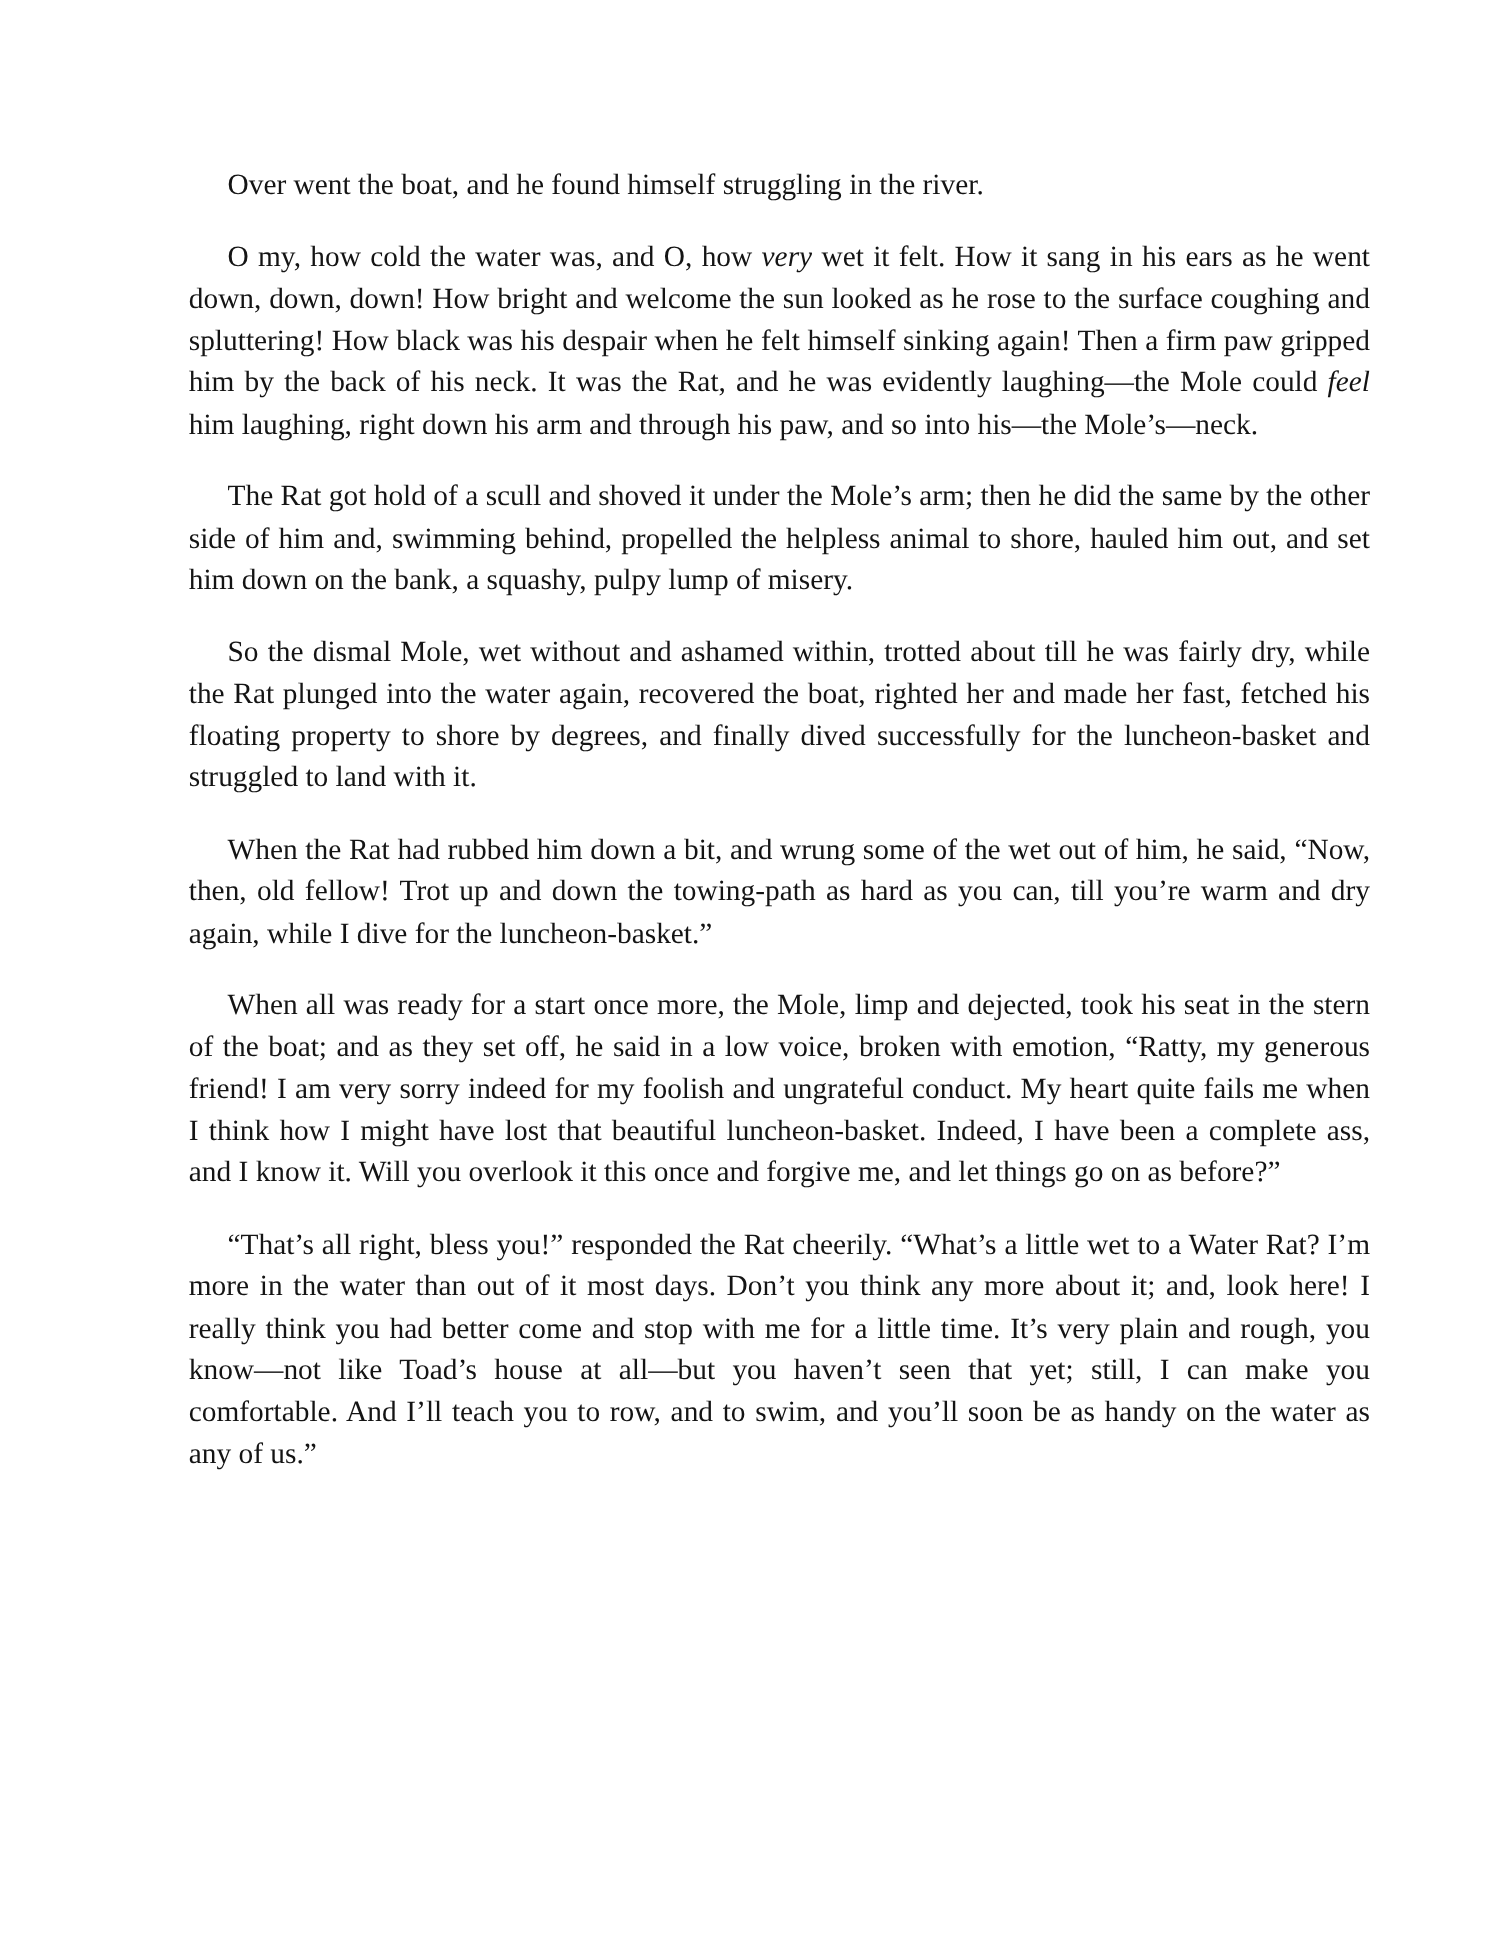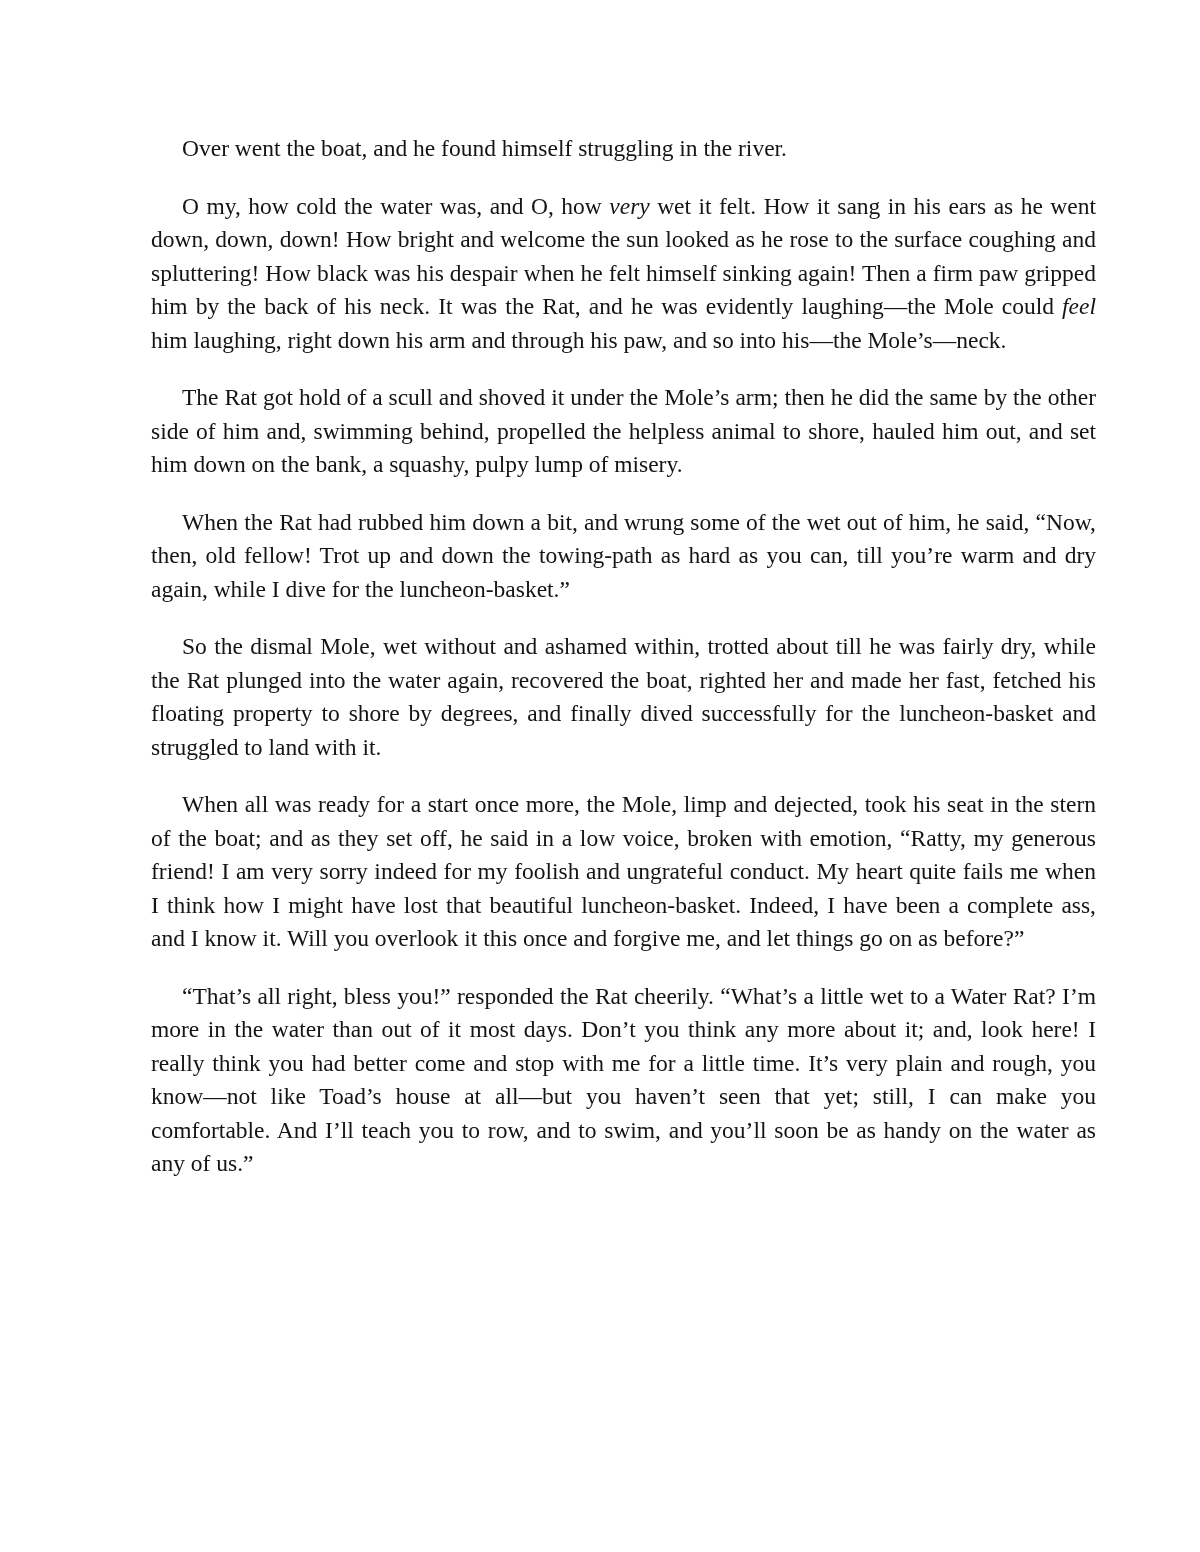--- a/index.html
+++ b/index.html
@@ -37,18 +37,18 @@
   }
 </style>
 </head>
 <body>
 
 <div class="page">
   <div class="page-text">
       <p><span>Over went the boat, and he found himself struggling in the river.</span></p>
       <p><span>O my, how cold the water was, and O, how </span><em>very</em><span> wet it felt. How it sang in his ears as he went down, down, down! How bright and welcome the sun looked as he rose to the surface coughing and spluttering! How black was his despair when he felt himself sinking again! Then a firm paw gripped him by the back of his neck. It was the Rat, and he was evidently laughing—the Mole could </span><em>feel</em><span> him laughing, right down his arm and through his paw, and so into his—the Mole’s—neck.</span></p>
       <p><span>The Rat got hold of a scull and shoved it under the Mole’s arm; then he did the same by the other side of him and, swimming behind, propelled the helpless animal to shore, hauled him out, and set him down on the bank, a squashy, pulpy lump of misery.</span></p>
+      <p><span>So the dismal Mole, wet without and ashamed within, trotted about till he was fairly dry, while the Rat plunged into the water again, recovered the boat, righted her and made her fast, fetched his floating property to shore by degrees, and finally dived successfully for the luncheon-basket and struggled to land with it.</span></p>
       <p><span>When the Rat had rubbed him down a bit, and wrung some of the wet out of him, he said, “Now, then, old fellow! Trot up and down the towing-path as hard as you can, till you’re warm and dry again, while I dive for the luncheon-basket.”</span></p>
-      <p><span>So the dismal Mole, wet without and ashamed within, trotted about till he was fairly dry, while the Rat plunged into the water again, recovered the boat, righted her and made her fast, fetched his floating property to shore by degrees, and finally dived successfully for the luncheon-basket and struggled to land with it.</span></p>
       <p><span>When all was ready for a start once more, the Mole, limp and dejected, took his seat in the stern of the boat; and as they set off, he said in a low voice, broken with emotion, “Ratty, my generous friend! I am very sorry indeed for my foolish and ungrateful conduct. My heart quite fails me when I think how I might have lost that beautiful luncheon-basket. Indeed, I have been a complete ass, and I know it. Will you overlook it this once and forgive me, and let things go on as before?”</span></p>
       <p><span>“That’s all right, bless you!” responded the Rat cheerily. “What’s a little wet to a Water Rat? I’m more in the water than out of it most days. Don’t you think any more about it; and, look here! I really think you had better come and stop with me for a little time. It’s very plain and rough, you know—not like Toad’s house at all—but you haven’t seen that yet; still, I can make you comfortable. And I’ll teach you to row, and to swim, and you’ll soon be as handy on the water as any of us.”</span></p>
     </div>
 </div>
 
 </body></html>

